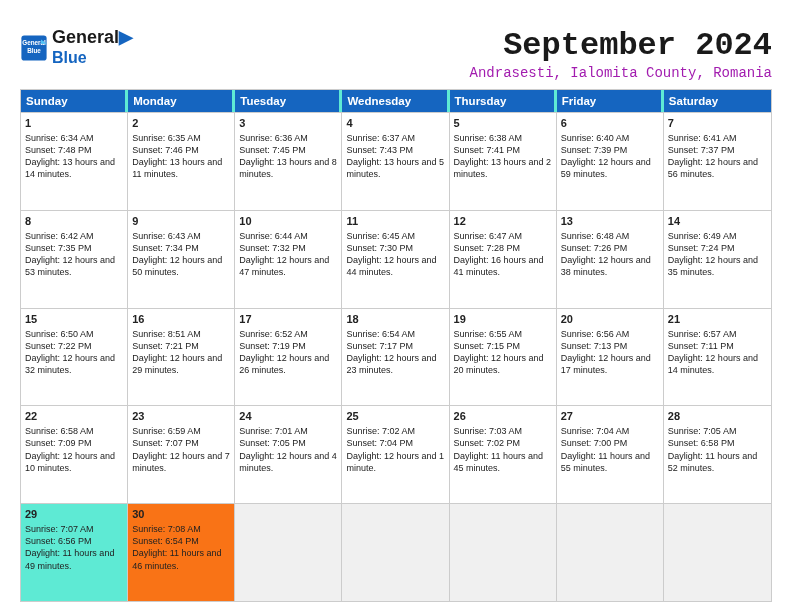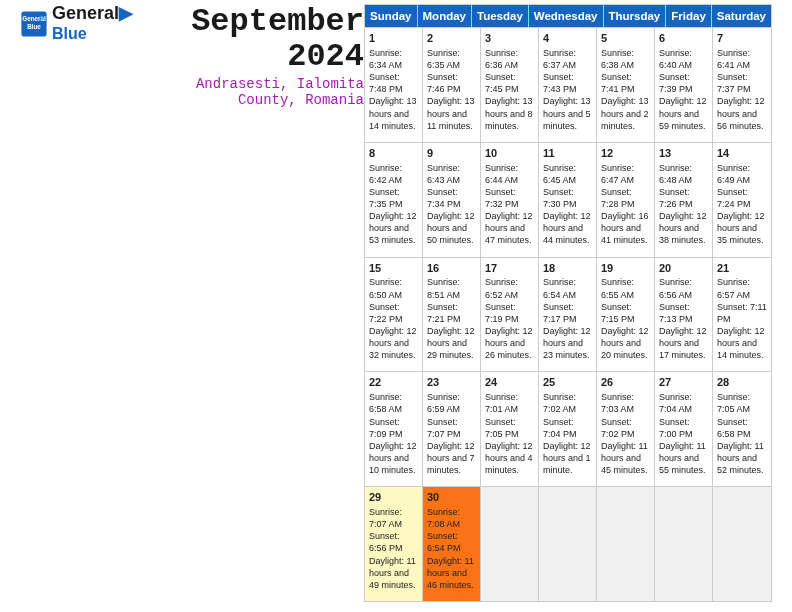--- a/index.html
+++ b/index.html
@@ -6,23 +6,23 @@
     body {
       width: 792px;
       height: 612px;
       font-family: Arial, sans-serif;
       background: #fff;
       overflow: hidden;
     }
     .page {
       width: 792px;
       height: 612px;
-      padding: 4px 20px 10px 20px;
+      padding: 28px 20px 10px 20px;
       display: flex;
-      flex-direction: row;
+      flex-direction: column;
     }
     .header {
       display: flex;
       align-items: flex-start;
       justify-content: space-between;
       margin-bottom: 8px;
     }
     .logo {
       display: flex;
       align-items: center;
@@ -66,21 +66,21 @@
       display: grid;
       grid-template-columns: repeat(7, 1fr);
       background: #1565c0;
     }
     .cal-header-cell {
       color: #fff;
       font-weight: bold;
       font-size: 11.5px;
       padding: 5px 5px;
       text-align: left;
-      border-right: 1px solid #5eead4;
+      border-right: 3px solid #5eead4;
     }
     .cal-header-cell:last-child { border-right: none; }
     .cal-body {
       flex: 1;
       display: flex;
       flex-direction: column;
     }
     .cal-week {
       display: grid;
       grid-template-columns: repeat(7, 1fr);
@@ -177,21 +177,21 @@
         <div class="cal-week">
           <div class="cal-cell"><span class="day-num">22</span><span>Sunrise: 6:58 AM</span><br><span>Sunset: 7:09 PM</span><br><span>Daylight: 12 hours and 10 minutes.</span></div>
           <div class="cal-cell"><span class="day-num">23</span><span>Sunrise: 6:59 AM</span><br><span>Sunset: 7:07 PM</span><br><span>Daylight: 12 hours and 7 minutes.</span></div>
           <div class="cal-cell"><span class="day-num">24</span><span>Sunrise: 7:01 AM</span><br><span>Sunset: 7:05 PM</span><br><span>Daylight: 12 hours and 4 minutes.</span></div>
           <div class="cal-cell"><span class="day-num">25</span><span>Sunrise: 7:02 AM</span><br><span>Sunset: 7:04 PM</span><br><span>Daylight: 12 hours and 1 minute.</span></div>
           <div class="cal-cell"><span class="day-num">26</span><span>Sunrise: 7:03 AM</span><br><span>Sunset: 7:02 PM</span><br><span>Daylight: 11 hours and 45 minutes.</span></div>
           <div class="cal-cell"><span class="day-num">27</span><span>Sunrise: 7:04 AM</span><br><span>Sunset: 7:00 PM</span><br><span>Daylight: 11 hours and 55 minutes.</span></div>
           <div class="cal-cell"><span class="day-num">28</span><span>Sunrise: 7:05 AM</span><br><span>Sunset: 6:58 PM</span><br><span>Daylight: 11 hours and 52 minutes.</span></div>
         </div>
         <div class="cal-week last-week">
-          <div class="cal-cell" style="background: #fef9c3;"><span class="day-num">29</span><span>Sunrise: 7:07 AM</span><br><span>Sunset: 6:56 PM</span><br><span>Daylight: 11 hours and 49 minutes.</span></div>
+          <div class="cal-cell" style="background: #5eead4;"><span class="day-num">29</span><span>Sunrise: 7:07 AM</span><br><span>Sunset: 6:56 PM</span><br><span>Daylight: 11 hours and 49 minutes.</span></div>
           <div class="cal-cell" style="background: #f97316;"><span class="day-num">30</span><span>Sunrise: 7:08 AM</span><br><span>Sunset: 6:54 PM</span><br><span>Daylight: 11 hours and 46 minutes.</span></div>
           <div class="cal-cell empty" style="background: rgb(240, 240, 240);"></div>
           <div class="cal-cell empty" style="background: rgb(240, 240, 240);"></div>
           <div class="cal-cell empty" style="background: rgb(240, 240, 240);"></div>
           <div class="cal-cell empty" style="background: rgb(240, 240, 240);"></div>
           <div class="cal-cell empty" style="background: rgb(240, 240, 240);"></div>
         </div>
       </div>
   </div>
 </div>

